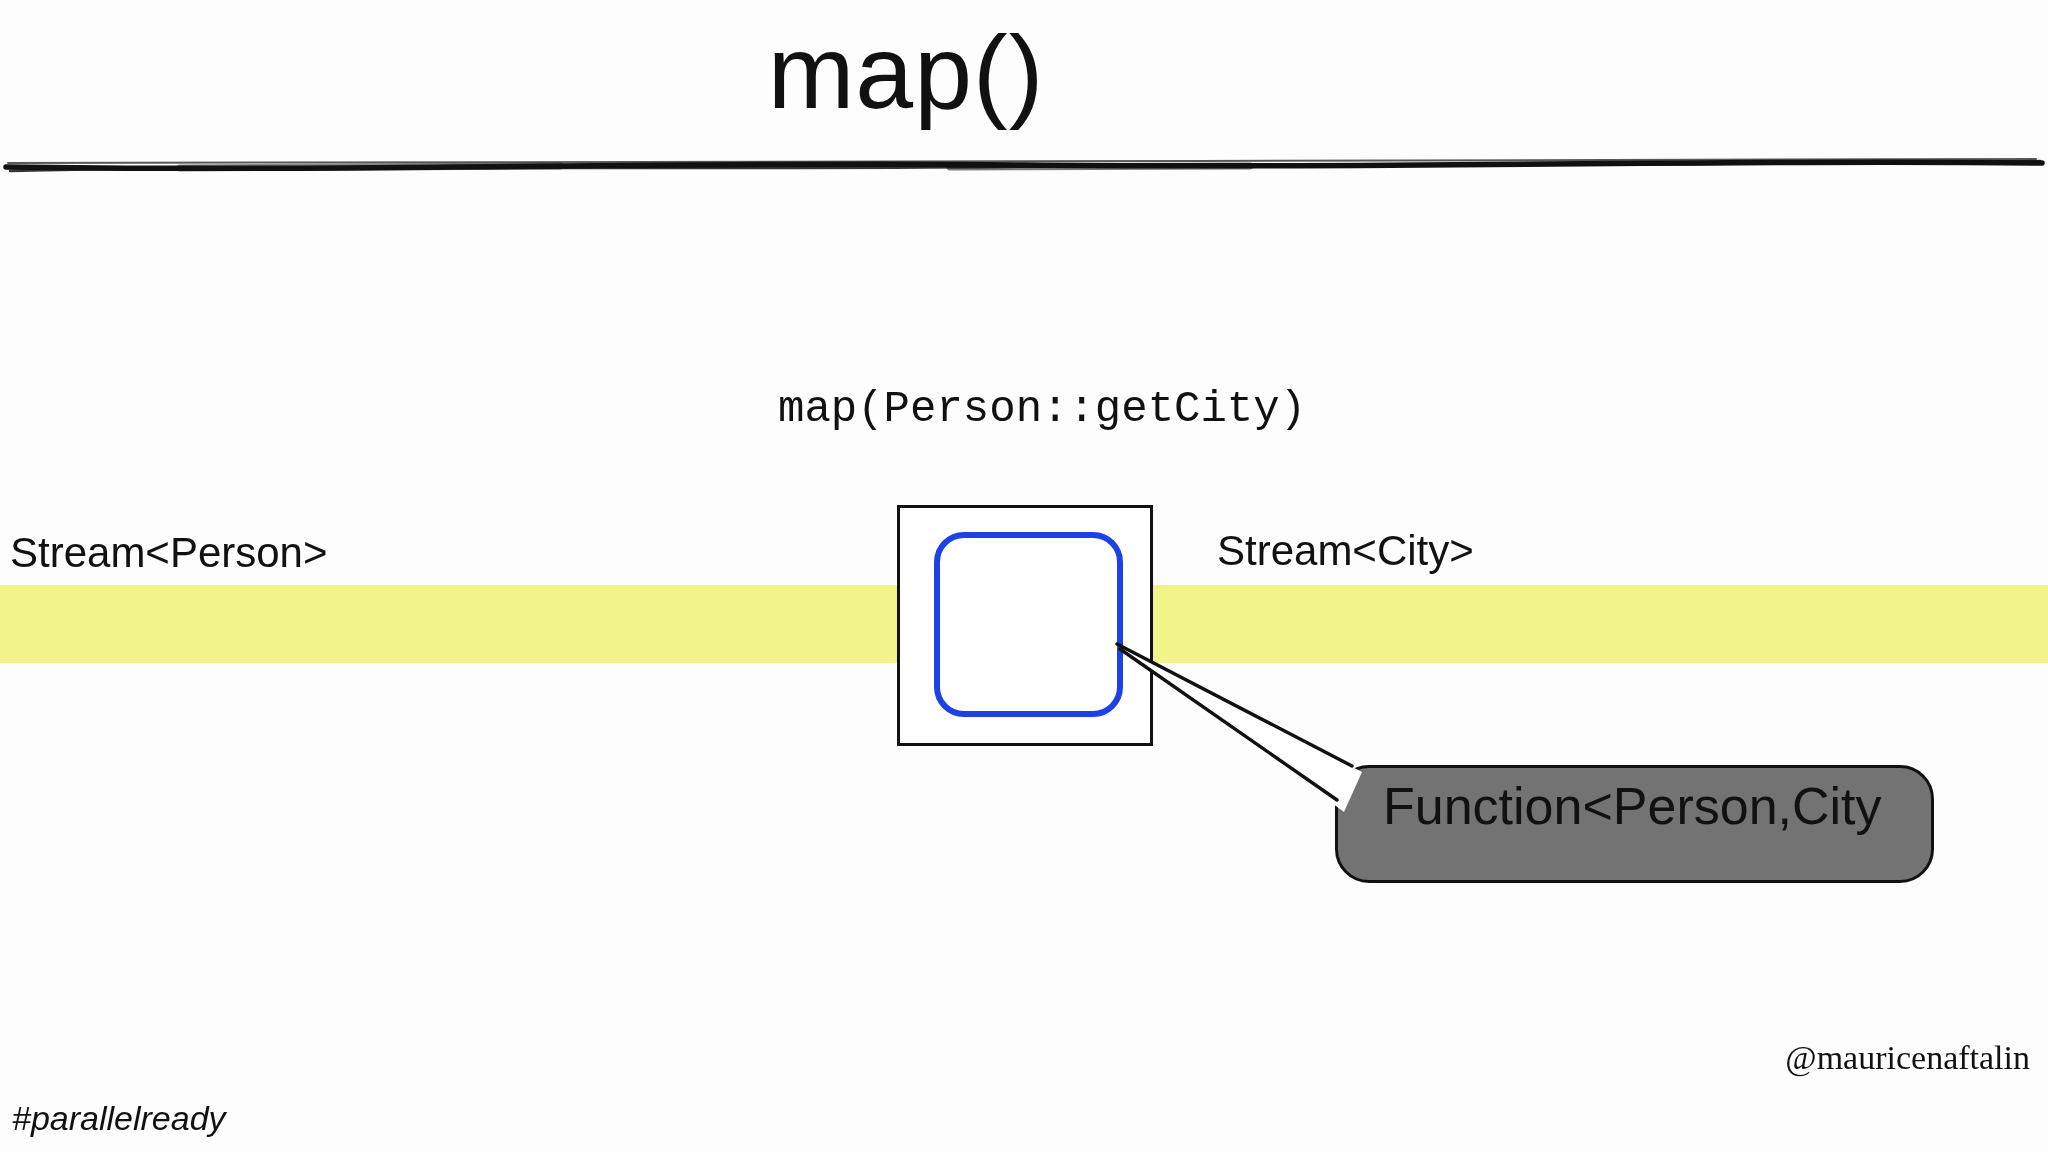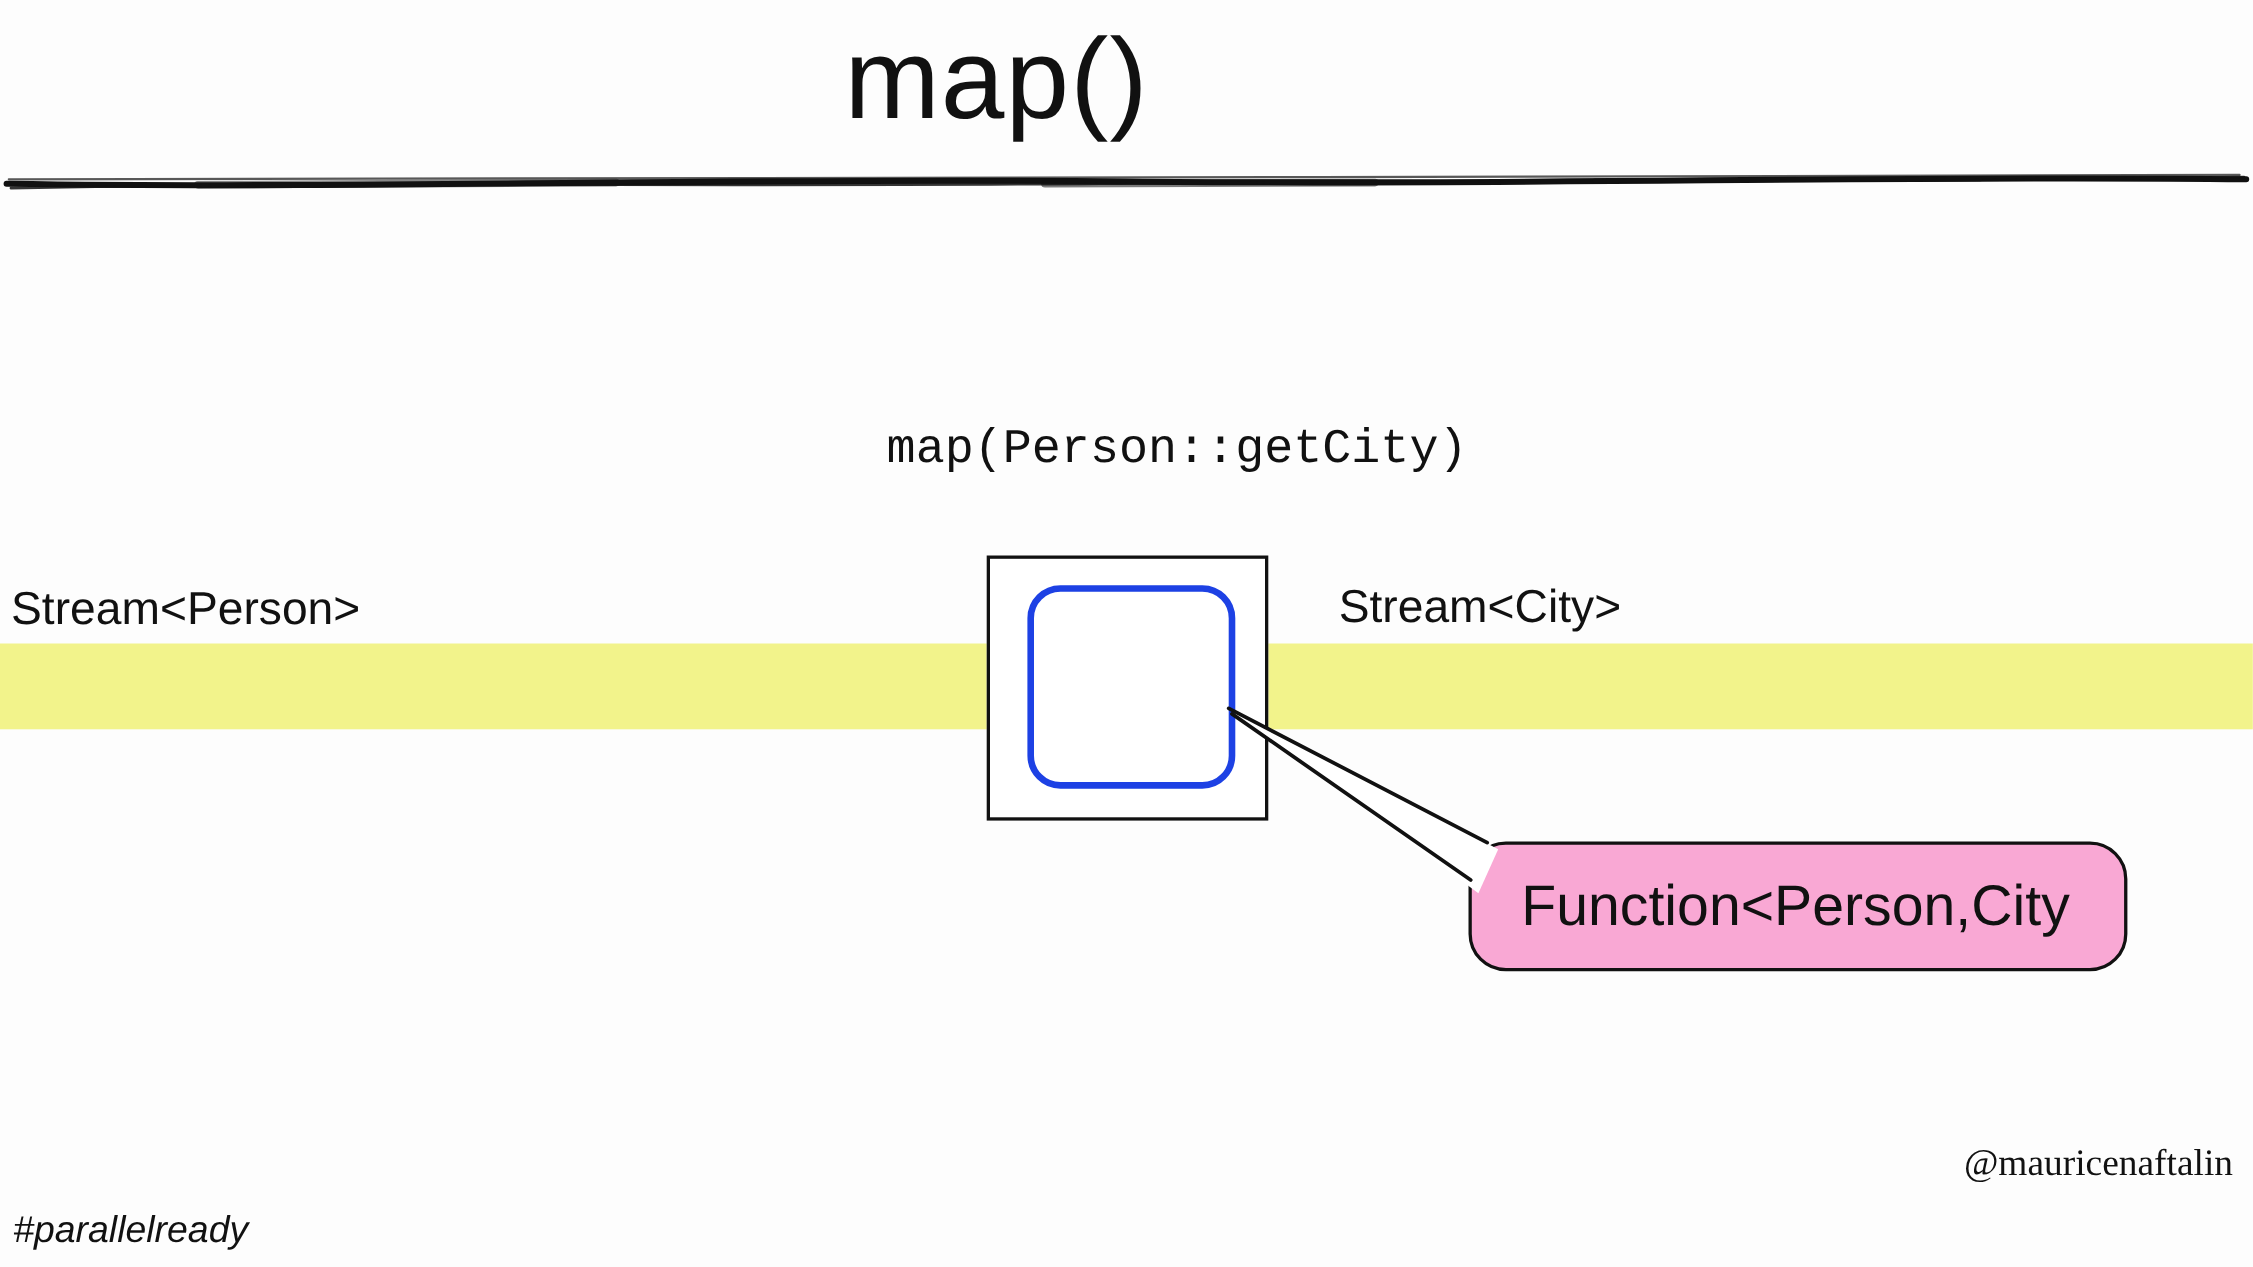--- a/index.html
+++ b/index.html
@@ -19,21 +19,21 @@
     font-weight: 500;
     letter-spacing: 1px;
     color: var(--ink, #111);
     z-index: 3;
   }
 
   .divider { left: 0; top: 146px; width: 2048px; height: 36px; z-index: 3; }
   .divider path { stroke: var(--ink, #111); fill: none; stroke-linecap: round; }
 
   .code {
-    left: 806px; top: 384px;
+    left: 778px; top: 384px;
     font-family: "Liberation Mono", "DejaVu Sans Mono", monospace;
     font-size: 44px; line-height: 50px;
     font-weight: 500;
     white-space: pre;
     color: var(--ink, #111);
     z-index: 3;
   }
 
   .band {
     left: 0; top: 585px; width: 2048px; height: 78px;
@@ -62,24 +62,24 @@
     width: 189px; height: 185px;
     box-sizing: border-box;
     border: 6px solid var(--function-box-blue, #1d41e4);
     border-radius: 30px;
     background: transparent;
   }
 
   .bubble {
     left: 1335px; top: 765px; width: 599px; height: 118px;
     box-sizing: border-box;
-    background: #f9a8d4;
+    background: #737373;
     border: 3px solid var(--ink, #111);
     border-radius: 34px;
-    display: flex; align-items: center;
+    display: flex; 
     padding-left: 45px; padding-bottom: 24px; padding-top: 0;
     z-index: 4;
   }
   .bubble span {
     font-size: 52px; line-height: 52px;
     white-space: pre;
     transform: translateY(12px);
     color: var(--ink, #111);
   }
 

